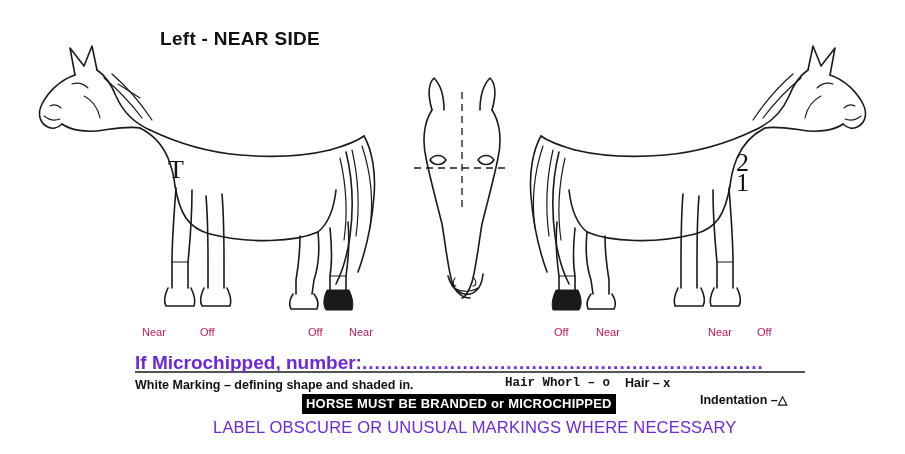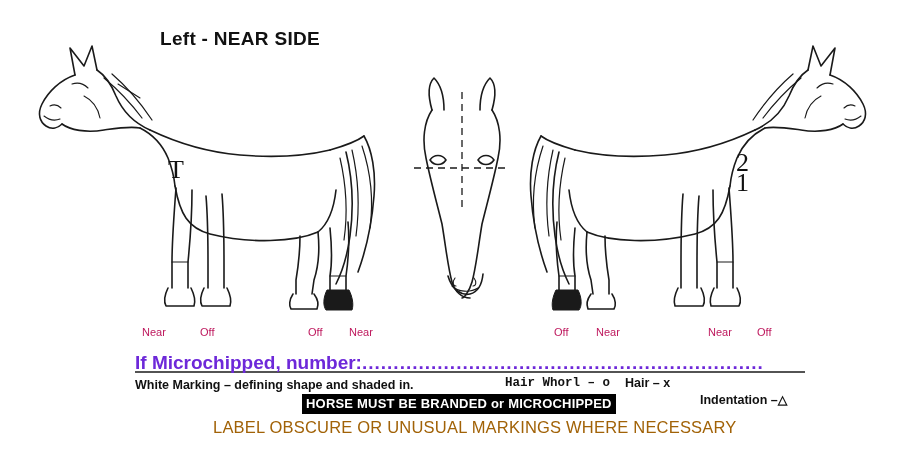--- a/index.html
+++ b/index.html
@@ -87,21 +87,21 @@
     font-family: "Liberation Sans", sans-serif;
   }
 
   #footer-note {
     position: absolute;
     left: 213px;
     top: 418px;
     font-size: 16.5px;
     letter-spacing: 0.2px;
     white-space: nowrap;
-    color: #a16207;
+    color: #6d28d9;
   }
 
   svg.art {
     position: absolute;
     left: 0;
     top: 0;
     width: 905px;
     height: 454px;
     pointer-events: none;
   }

